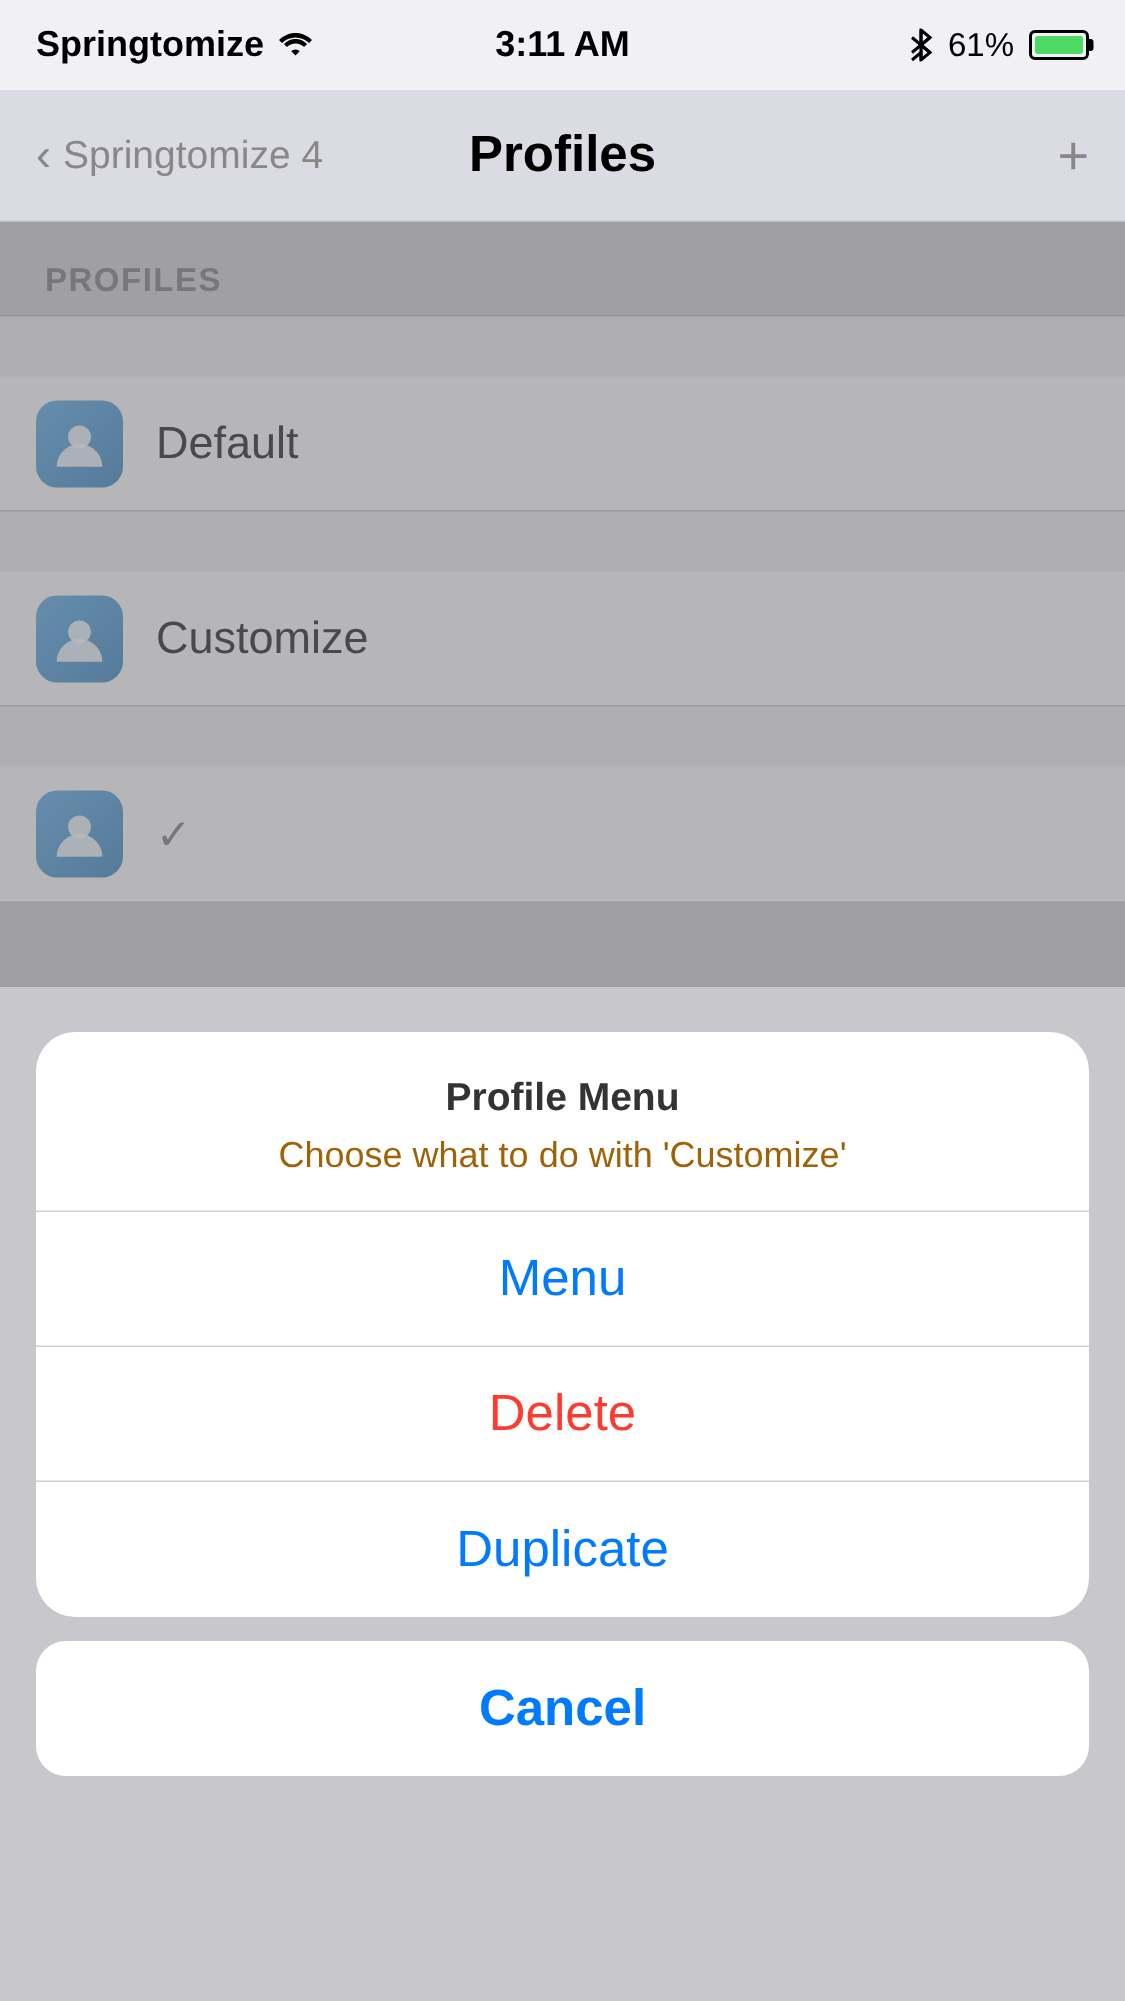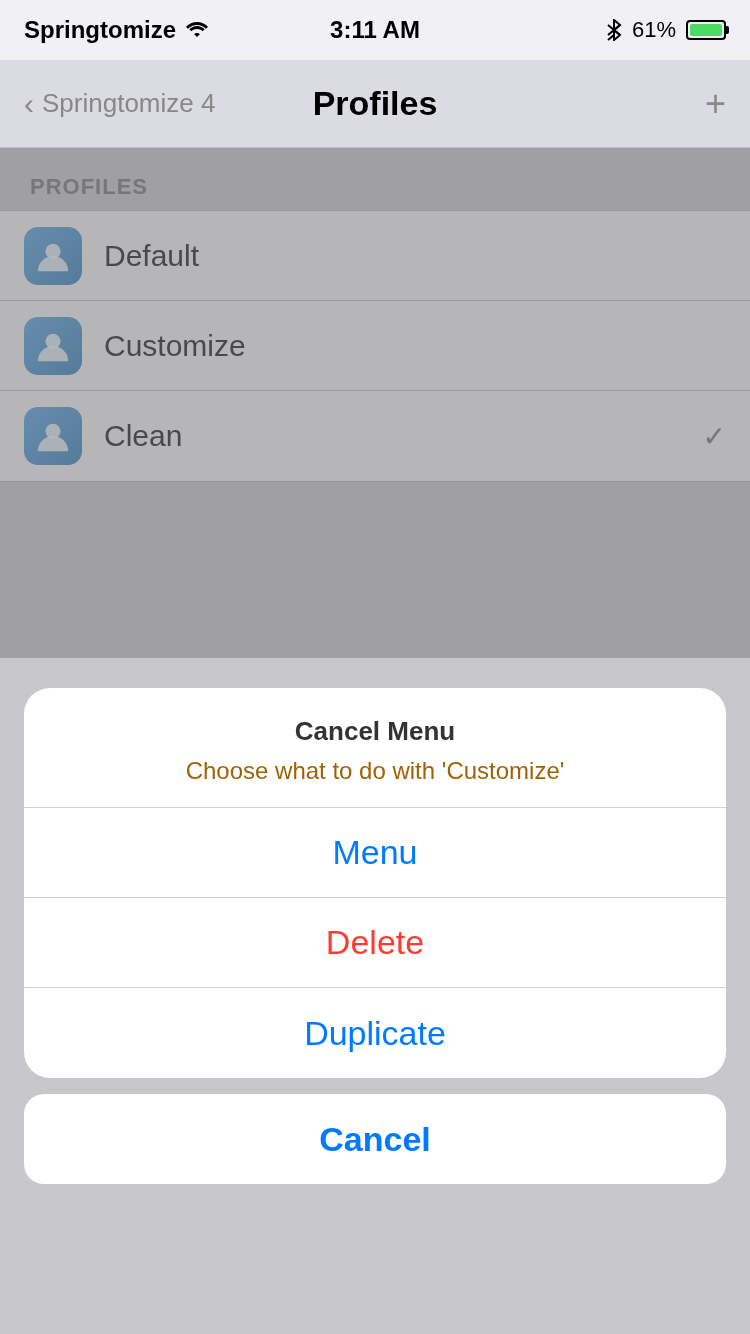--- a/index.html
+++ b/index.html
@@ -142,20 +142,21 @@
       border-bottom: 1px solid #c0c0c8;
     }
 
     .profile-item {
       display: flex;
       align-items: center;
       height: 90px;
       padding: 0 24px;
       border-bottom: 1px solid #c8c8cc;
       background: rgba(255,255,255,0.7);
+      margin-top: 40px;
     }
     .profile-item:last-child {
       border-bottom: none;
     }
 
     .profile-avatar {
       width: 58px;
       height: 58px;
       border-radius: 14px;
       background: linear-gradient(135deg, #6aafe6, #4a8ec2);
@@ -325,34 +326,33 @@
       <span class="profile-name">Customize</span>
     </div>
 
     <div class="profile-item">
       <div class="profile-avatar">
         <svg viewBox="0 0 40 40" fill="none" xmlns="http://www.w3.org/2000/svg">
           <circle cx="20" cy="15" r="8" fill="rgba(255,255,255,0.85)"></circle>
           <path d="M4 36c0-8.8 7.2-16 16-16s16 7.2 16 16" fill="rgba(255,255,255,0.85)"></path>
         </svg>
       </div>
-      <span class="profile-name">Clean</span>
       <span class="profile-checkmark">✓</span>
     </div>
 
   </div>
 
   <div class="overlay"></div>
 </div>
 
 <div class="alert-area">
 
   <div class="alert-box">
     <div class="alert-header">
-      <div class="alert-title">Cancel Menu</div>
+      <div class="alert-title">Profile Menu</div>
       <div class="alert-message">Choose what to do with 'Customize'</div>
     </div>
     <button class="alert-button blue">Menu</button>
     <button class="alert-button red">Delete</button>
     <button class="alert-button blue">Duplicate</button>
   </div>
 
   <div class="cancel-box">
     <button class="cancel-button">Cancel</button>
   </div>

